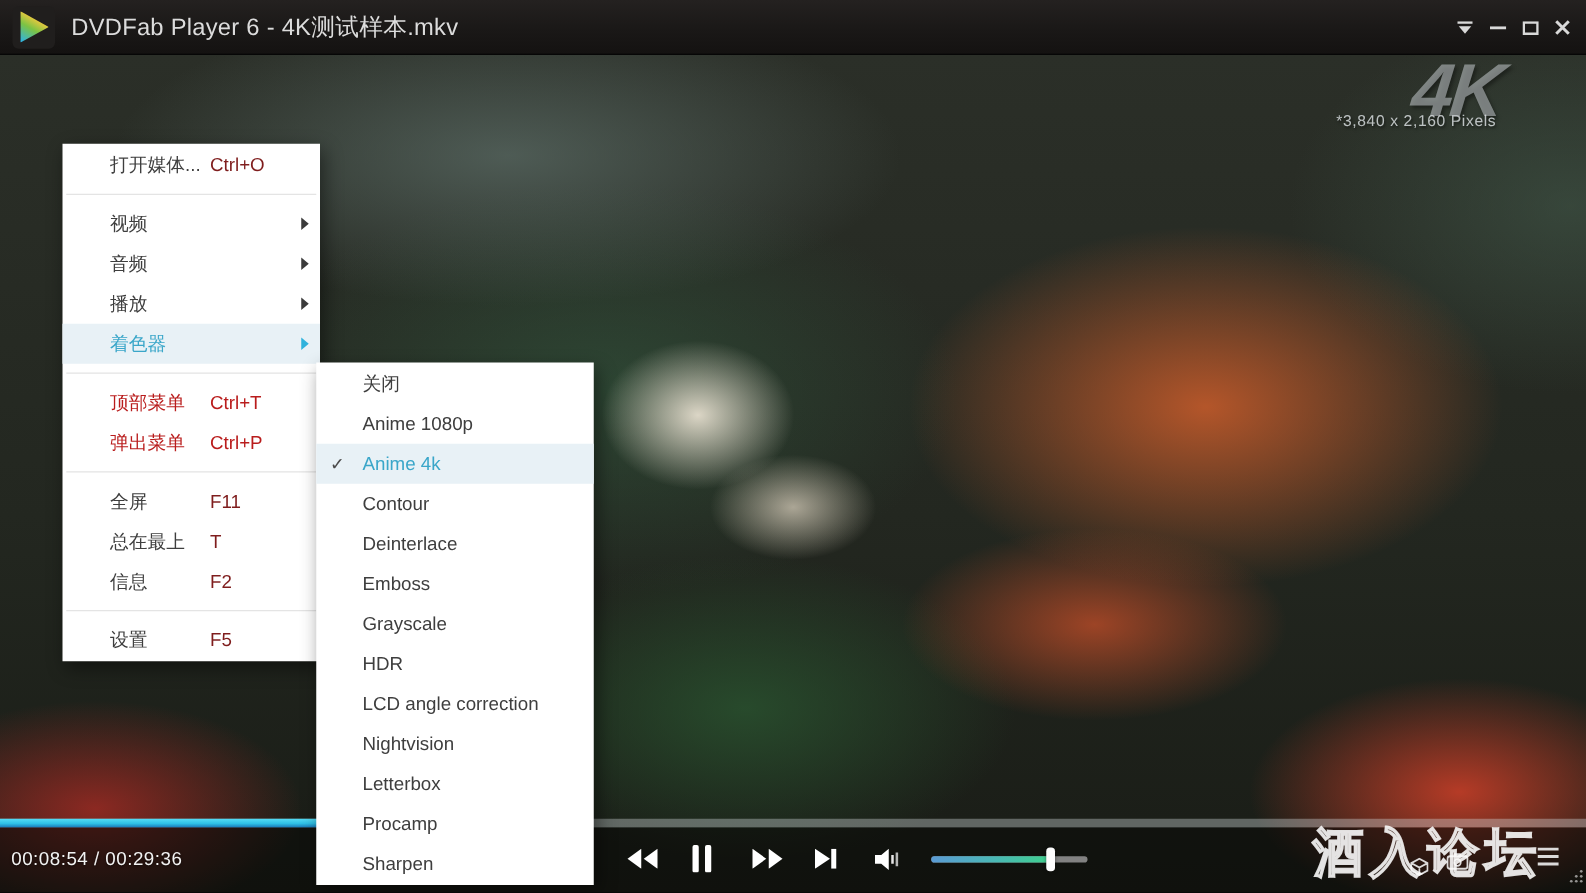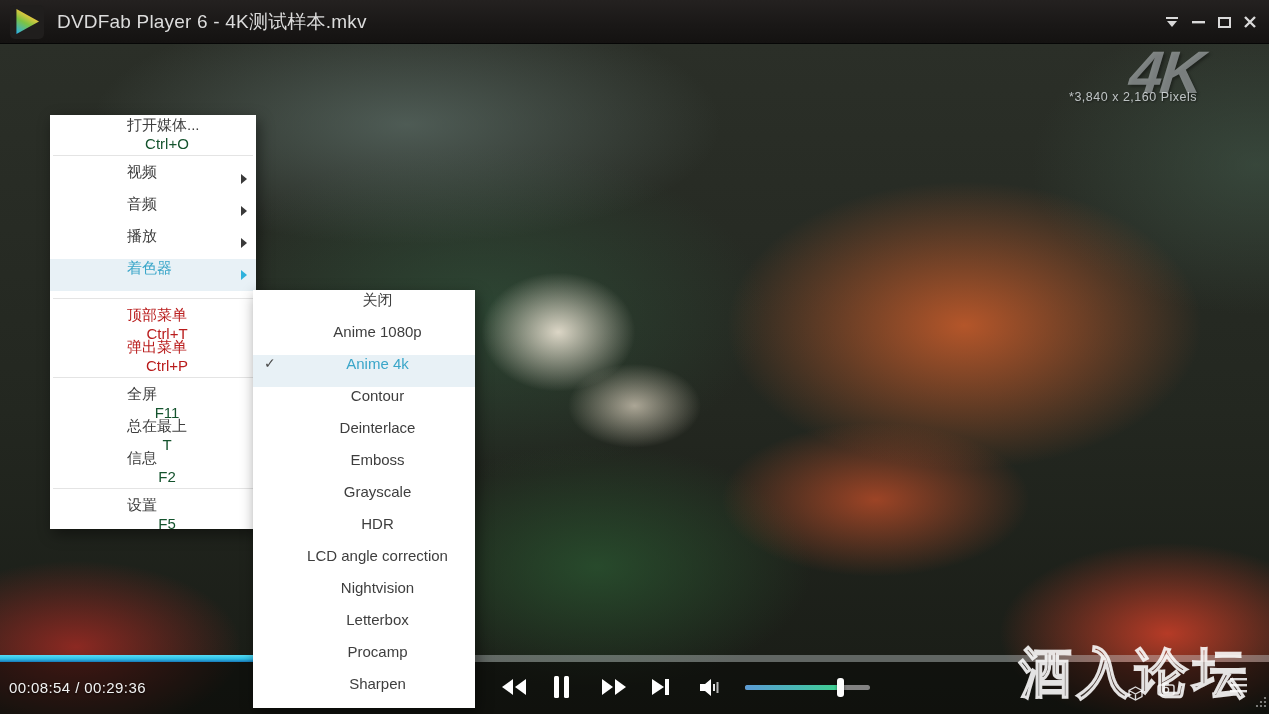--- a/index.html
+++ b/index.html
@@ -35,21 +35,21 @@
       radial-gradient(ellipse 300px 170px at 47% 78%, rgba(42,84,48,.8), rgba(42,84,48,0) 72%),
       radial-gradient(ellipse 380px 220px at 38% 40%, rgba(52,94,66,.55), rgba(52,94,66,0) 75%),
       radial-gradient(ellipse 300px 200px at 99% 18%, rgba(70,96,80,.5), rgba(70,96,80,0) 75%),
       linear-gradient(180deg,#2b2f28 0%,#232720 55%,#191c16 100%);
   }
   .wm-4k { position:absolute; top:-6px; right:68px; font-size:60px; font-weight:bold; font-style:italic;
            letter-spacing:-3px; color:rgba(196,202,206,.55); text-shadow:2px 2px 3px rgba(0,0,0,.35);
            transform:skewX(-6deg); }
   .wm-res { position:absolute; top:46px; right:72px; font-size:12.5px;
             color:rgba(226,231,234,.8); text-shadow:1px 1px 2px rgba(0,0,0,.5); letter-spacing:.5px; }
-  .wm-forum { position:absolute; right:18px; bottom:4px; z-index:6; font-size:53px; font-weight:bold;
+  .wm-forum { position:absolute; right:35px; bottom:4px; z-index:6; font-size:41px; font-weight:bold;
               letter-spacing:5px; color:rgba(255,255,255,.14);
               -webkit-text-stroke:1.4px rgba(252,252,252,.88); }
 
   
   .progress { position:absolute; left:0; right:0; bottom:52px; height:7px; z-index:5;
               background:rgba(214,222,224,.38); }
   .progress-fill { height:100%;
               background:linear-gradient(180deg,#55dcf5 0%,#2fc0e6 55%,#1877b8 100%); }
 
   
@@ -67,25 +67,25 @@
                 background:#fdfdfd; box-shadow:0 0 3px rgba(0,0,0,.5); }
   .corner-icons svg { display:block; }
   .grip { position:absolute; right:2px; bottom:2px; z-index:7; opacity:.55; }
 
   
   .menu { position:absolute; background:#fff; z-index:10; font-size:15px; color:#3e3e3e;
           box-shadow:3px 5px 14px rgba(0,0,0,.45); padding:1px 0; }
   .menu-main { left:50px; top:115px; width:206px; }
   .menu-sub  { left:253px; top:290px; width:222px; z-index:11; }
   .menu-item { height:32px; display:flex; align-items:center; position:relative;
-               padding:0 10px 0 38px; cursor:default; white-space:nowrap;flex-direction:column; }
+               padding:0 10px 0 38px; cursor:default; white-space:nowrap; }
   .menu-sub .menu-item { padding-left:37px; }
   .mi-label { min-width:80px; }
   .menu-sub .mi-label { min-width:0; }
-  .mi-shortcut { color:#14532d; }
+  .mi-shortcut { color:#7f1d1d; }
   .menu-item.disabled, .menu-item.disabled .mi-shortcut { color:#b91c1c; }
   .menu-item.highlighted { background:#e8f1f6; color:#3aa6c9; }
   .arrow { position:absolute; right:9px; top:50%; margin-top:-5px; width:0; height:0;
            border-left:6px solid #3a3a3a; border-top:5px solid transparent; border-bottom:5px solid transparent; }
   .menu-item.highlighted .arrow { border-left-color:#2fb2dc; }
   .check { position:absolute; left:11px; font-size:14px; color:#4c4c4c; }
   .menu-sep { height:1px; background:#e4e4e4; margin:7px 3px; }
 </style>
 </head>
 <body>

